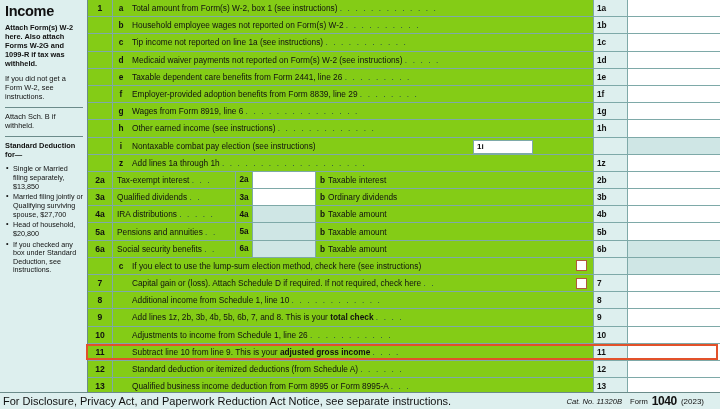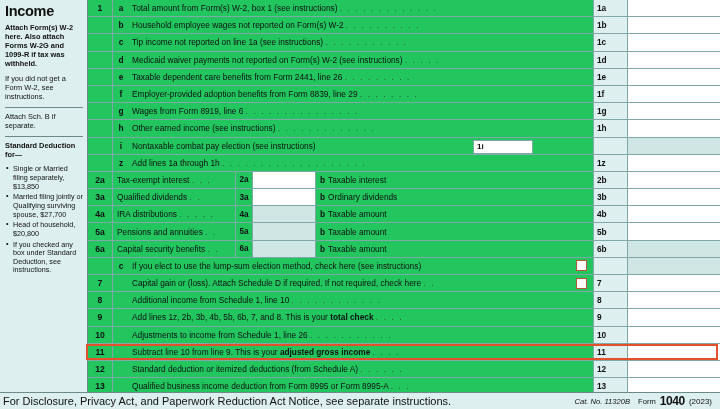--- a/index.html
+++ b/index.html
@@ -4,21 +4,21 @@
 <style>
   html,body{margin:0;padding:0;}
   body{
     width:720px;height:409px;overflow:hidden;
     background:#dff0ef;
     font-family:"Liberation Sans", sans-serif;
     font-size:8.5px;color:#111;
   }
   .form{
     position:relative;width:720px;height:409px;
-    background:#22c55e;
+    background:#84cc16;
     border-radius:7px;
   }
   
   .leftcol{
     position:absolute;left:0;top:0;width:88px;height:393px;
     background:#ddefee;
     border-right:1px solid #6b8b8a;
     box-sizing:border-box;
     padding:2px 4px 0 5px;
   }
@@ -90,34 +90,34 @@
   .hlrow{position:relative;}
   
   .footer{
     position:absolute;left:0;bottom:0;width:720px;height:16px;
     border-top:1px solid #6b8b8a;
     display:flex;align-items:center;background:#ddefee;
   }
   .footer .f1{font-size:11px;padding-left:3px;flex:1 1 auto;}
   .footer .f2{font-size:7.6px;padding-right:8px;font-style:italic;}
   .footer .f3{font-size:7.6px;padding-right:4px;}
-  .footer .f4{font-size:8px;padding-right:8px;}
+  .footer .f4{font-size:8px;padding-right:16px;}
   .footer .fbig{font-size:12px;font-weight:bold;letter-spacing:-0.4px;}
 </style>
 </head>
 <body>
 
 <div class="form">
 
   <div class="leftcol">
     <div class="sect-title">Income</div>
     <p class="b">Attach Form(s) W-2 here. Also attach Forms W-2G and 1099-R if tax was withheld.</p>
     <p>If you did not get a Form W-2, see instructions.</p>
     <hr class="hr-left">
-    <p>Attach Sch. B if separate.</p>
+    <p>Attach Sch. B if withheld.</p>
     <hr class="hr-left">
     <p class="b">Standard Deduction for—</p>
     <ul>
       <li>Single or Married filing separately, $13,850</li>
       <li>Married filing jointly or Qualifying surviving spouse, $27,700</li>
       <li>Head of household, $20,800</li>
       <li>If you checked any box under Standard Deduction, see instructions.</li>
     </ul>
   </div>
 
@@ -260,21 +260,21 @@
       <div class="txt">Taxable amount</div>
       <div class="amtlabel">5b</div>
       <div class="amtbox"></div>
     </div>
 
     <div class="row">
       <div class="lineno">
           <span>6</span>
           <span>a</span>
         </div>
-      <div class="midtxt"><span>Capital security benefits</span> <span class="dots">. .</span></div>
+      <div class="midtxt"><span>Social security benefits</span> <span class="dots">. .</span></div>
       <div class="midlabel">6a</div>
       <div class="midbox shade"></div>
       <div class="blet">b</div>
       <div class="txt">Taxable amount</div>
       <div class="amtlabel">6b</div>
       <div class="amtbox shade"></div>
     </div>
 
     <div class="row">
       <div class="lineno"></div>

